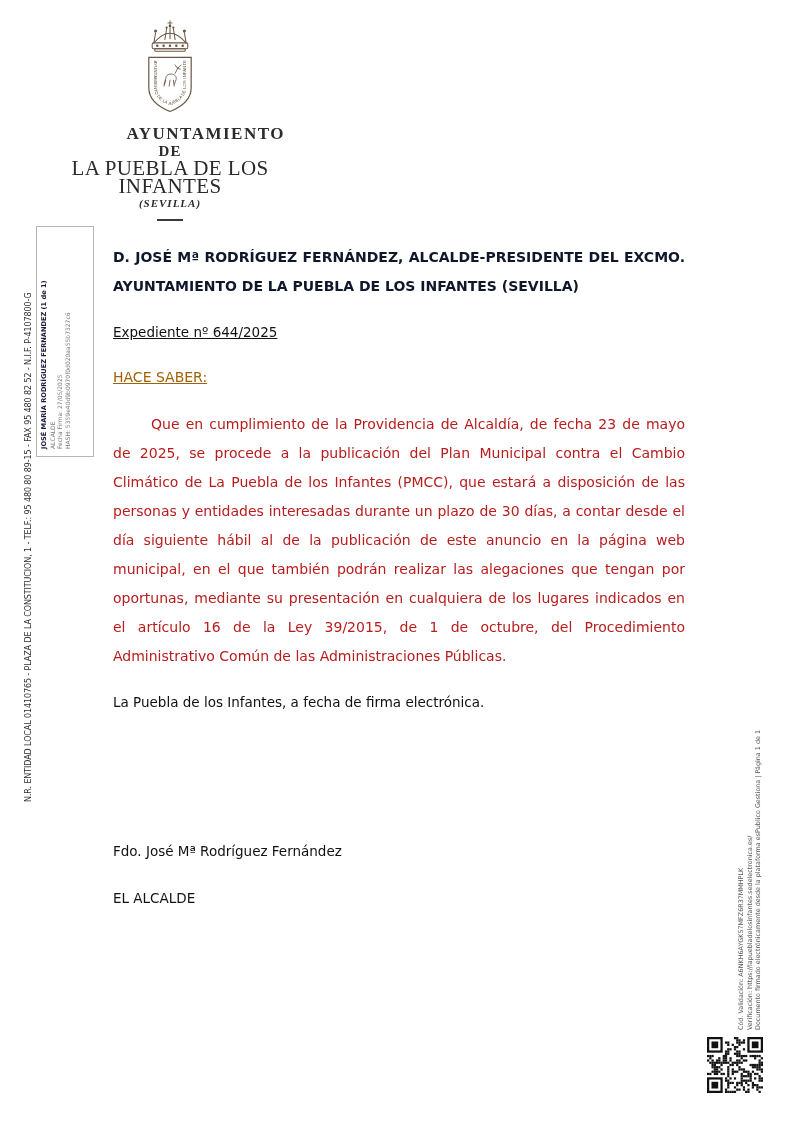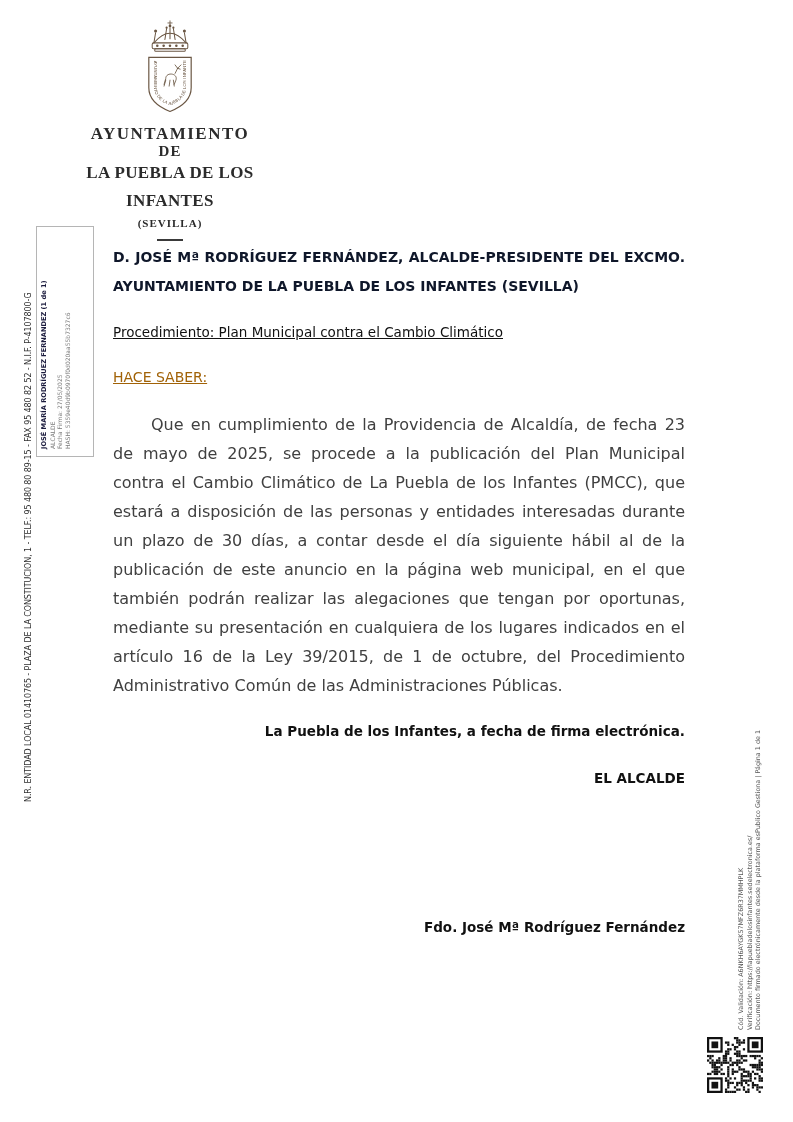--- a/index.html
+++ b/index.html
@@ -21,41 +21,41 @@
   .stamp-inner{
     position:absolute;left:3px;top:222px;width:218px;
     transform:rotate(-90deg);transform-origin:0 0;
   }
   .stamp-name{font-size:6.6px;font-weight:bold;color:#1a1a3c;white-space:nowrap;line-height:8.5px;}
   .stamp-line{font-size:6px;color:#7a7a7a;white-space:nowrap;line-height:7.5px;}
   
   .letterhead{position:absolute;left:55px;top:20px;width:230px;text-align:center;
     font-family:"Liberation Serif","DejaVu Serif",serif;color:#2b2b2b;}
   .crest{display:block;margin:0 auto 4px auto;width:86px;height:100px;}
-  .org1{font-size:17px;letter-spacing:1.5px;line-height:20px;font-weight:bold;}
+  .org1{font-size:17px;letter-spacing:1.5px;line-height:20px;font-weight:bold;text-align:right;}
   .org2{font-size:15px;letter-spacing:1px;line-height:15px;font-weight:bold;}
-  .org3{font-size:17px;letter-spacing:0.4px;line-height:28px;font-weight:bold;}
-  .org4{font-size:11px;letter-spacing:1px;line-height:17px;font-weight:bold;}
+  .org3{font-size:21px;letter-spacing:0.4px;line-height:18px;font-weight:normal;}
+  .org4{font-size:11px;letter-spacing:1px;line-height:17px;font-weight:bold;font-style:italic;}
   .header-rule{width:26px;border-top:2px solid #3a3a3a;margin:7px auto 0 auto;}
   
   .content{position:absolute;left:113px;top:243px;width:572px;}
   .content p{margin:0;}
   .doc-title{
     font-size:14px;font-weight:bold;line-height:29px;text-align:justify;color:#0f172a;
   }
   .underlined{
     margin-top:21px !important;font-size:13.5px;line-height:20px;text-decoration:underline;color:#111;
   }
   .underlined + .underlined{margin-top:7px !important;}
   .hace{margin-top:27px !important;font-size:14px;color:#a16207;text-decoration:underline;}
   .body-par{
-    margin-top:25px !important;font-size:16px;line-height:29px;text-align:justify;
-    text-indent:38px;color:#404040;
-  }
-  .centered{text-align:right;font-size:13.5px;color:#111;font-weight:bold;}
+    margin-top:25px !important;font-size:14px;line-height:29px;text-align:justify;
+    text-indent:38px;color:#b91c1c;
+  }
+  .centered{text-align:left;font-size:13.5px;color:#111;}
   .place-line{margin-top:23px !important;}
   .role-line{margin-top:31px !important;}
   .fdo-line{margin-top:133px !important;}
   
   .footer-right{
     position:absolute;left:737px;top:1030px;width:345px;
     transform:rotate(-90deg);transform-origin:0 0;
   }
   .footer-line{font-size:6.4px;color:#555;white-space:nowrap;line-height:8.6px;}
   .qr{position:absolute;left:707px;top:1037px;width:56px;height:56px;}
@@ -114,26 +114,26 @@
     </svg>
     <div class="org1">AYUNTAMIENTO</div>
     <div class="org2">DE</div>
     <div class="org3">LA PUEBLA DE LOS INFANTES</div>
     <div class="org4">(SEVILLA)</div>
     <div class="header-rule"></div>
   </div>
 
   <div class="content">
     <p class="doc-title">D. JOSÉ Mª RODRÍGUEZ FERNÁNDEZ, ALCALDE-PRESIDENTE DEL EXCMO. AYUNTAMIENTO DE LA PUEBLA DE LOS INFANTES (SEVILLA)</p>
-    <p class="underlined">Procedimiento: Plan Municipal contra el Cambio Climático</p>
+    <p class="underlined">Expediente nº 644/2025</p>
     <p class="hace">HACE SABER:</p>
     <p class="body-par">Que en cumplimiento de la Providencia de Alcaldía, de fecha 23 de mayo de 2025, se procede a la publicación del Plan Municipal contra el Cambio Climático de La Puebla de los Infantes (PMCC), que estará a disposición de las personas y entidades interesadas durante un plazo de 30 días, a contar desde el día siguiente hábil al de la publicación de este anuncio en la página web municipal, en el que también podrán realizar las alegaciones que tengan por oportunas, mediante su presentación en cualquiera de los lugares indicados en el artículo 16 de la Ley 39/2015, de 1 de octubre, del Procedimiento Administrativo Común de las Administraciones Públicas.</p>
     <p class="centered place-line">La Puebla de los Infantes, a fecha de firma electrónica.</p>
+    <p class="centered fdo-line">Fdo. José Mª Rodríguez Fernández</p>
     <p class="centered role-line">EL ALCALDE</p>
-    <p class="centered fdo-line">Fdo. José Mª Rodríguez Fernández</p>
   </div>
 
   <div class="footer-right">
     <div class="footer-line">Cód. Validación: A6NKH6AYGK57MFZ6R37MMHPLK</div>
     <div class="footer-line">Verificación: https://lapuebladelosinfantes.sedelectronica.es/</div>
     <div class="footer-line">Documento firmado electrónicamente desde la plataforma esPublico Gestiona | Página 1 de 1</div>
   </div>
 
   <div class="qr">
     <svg id="qr-svg" width="56" height="56" viewBox="0 0 55 55" xmlns="http://www.w3.org/2000/svg">

